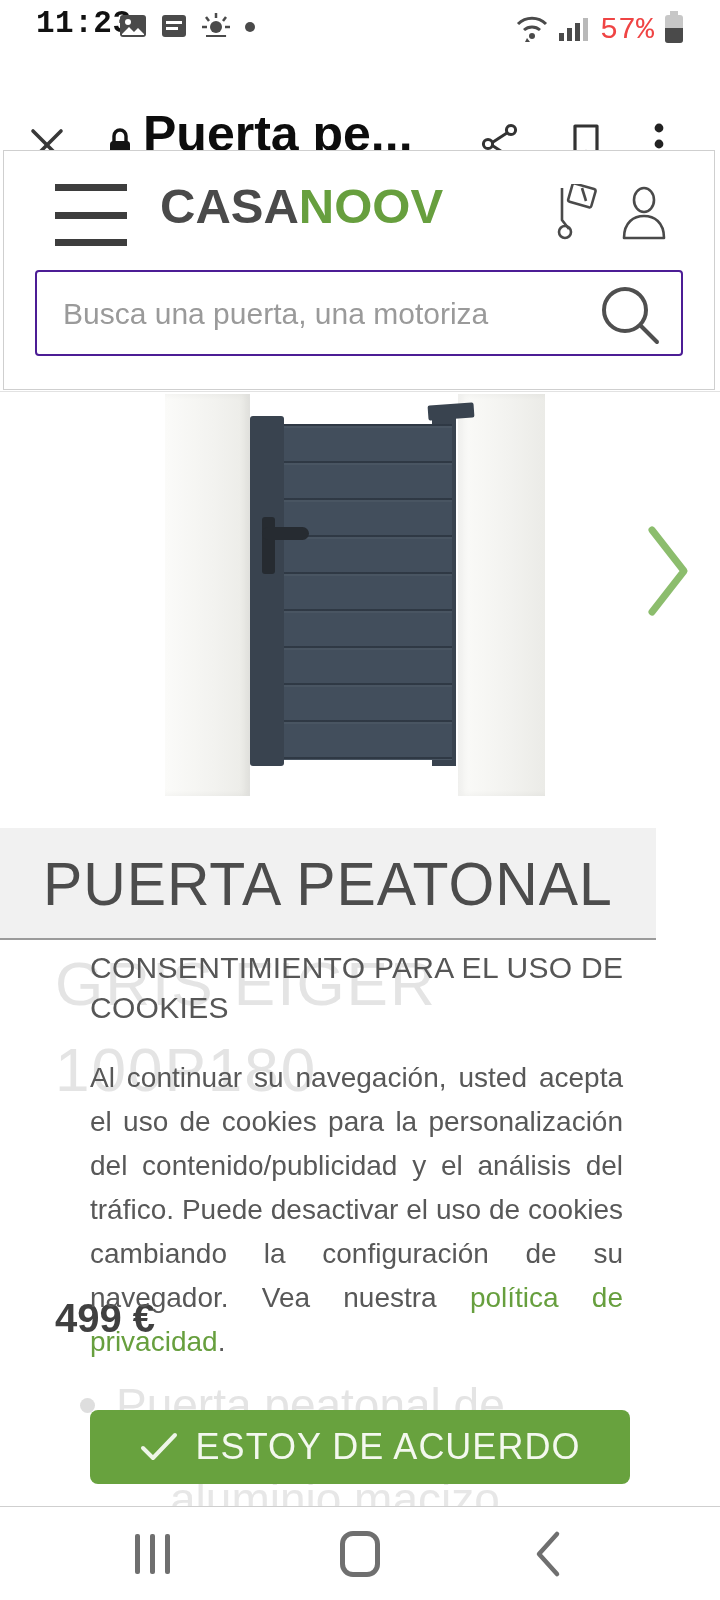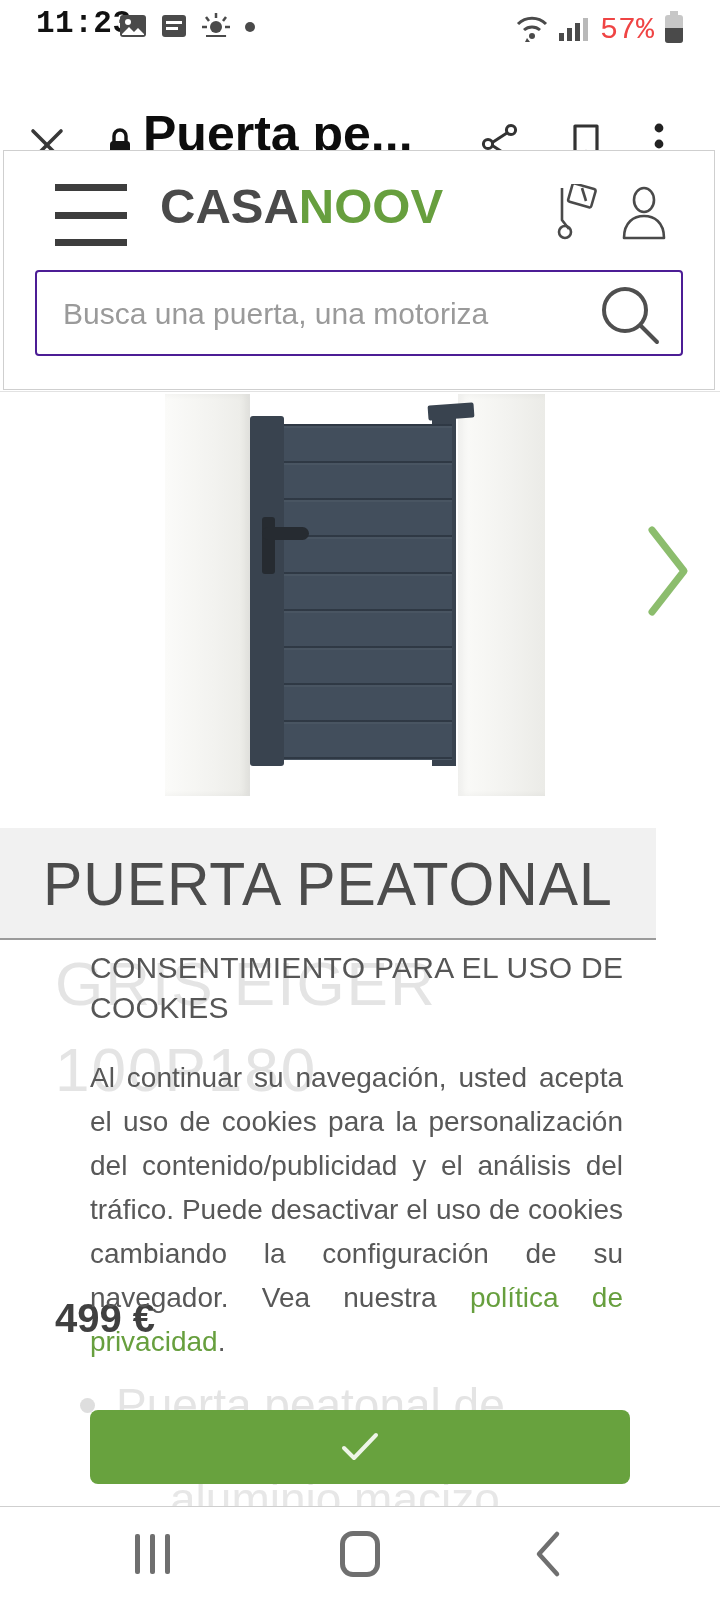--- a/index.html
+++ b/index.html
@@ -258,20 +258,21 @@
   <div class="abs faded f-bullet2">aluminio macizo</div>
 
   <div class="abs ck-heading">CONSENTIMIENTO PARA EL USO DE COOKIES</div>
   <p class="abs ck-body"><span>Al continuar su navegación, usted acepta el uso de cookies para la personalización del contenido/publicidad y el análisis del tráfico. Puede desactivar el uso de cookies cambiando la configuración de su navegador. Vea nuestra </span><a>política de privacidad</a><span>.</span></p>
   <button class="abs ck-accept">
     <span style="display:flex;">
       <svg width="38" height="30" viewBox="0 0 38 30">
           <polyline points="3,16 13,26 35,3" fill="none" stroke="#eef5e8" stroke-width="4" stroke-linecap="round" stroke-linejoin="round"></polyline>
         </svg>
     </span>
+    <span>ESTOY DE ACUERDO</span>
   </button>
 
   <div class="abs navbar">
     <button class="nav-btn" style="left:92px;">
       <div class="recents-bars">
           <div></div>
           <div></div>
           <div></div>
         </div>
     </button>

